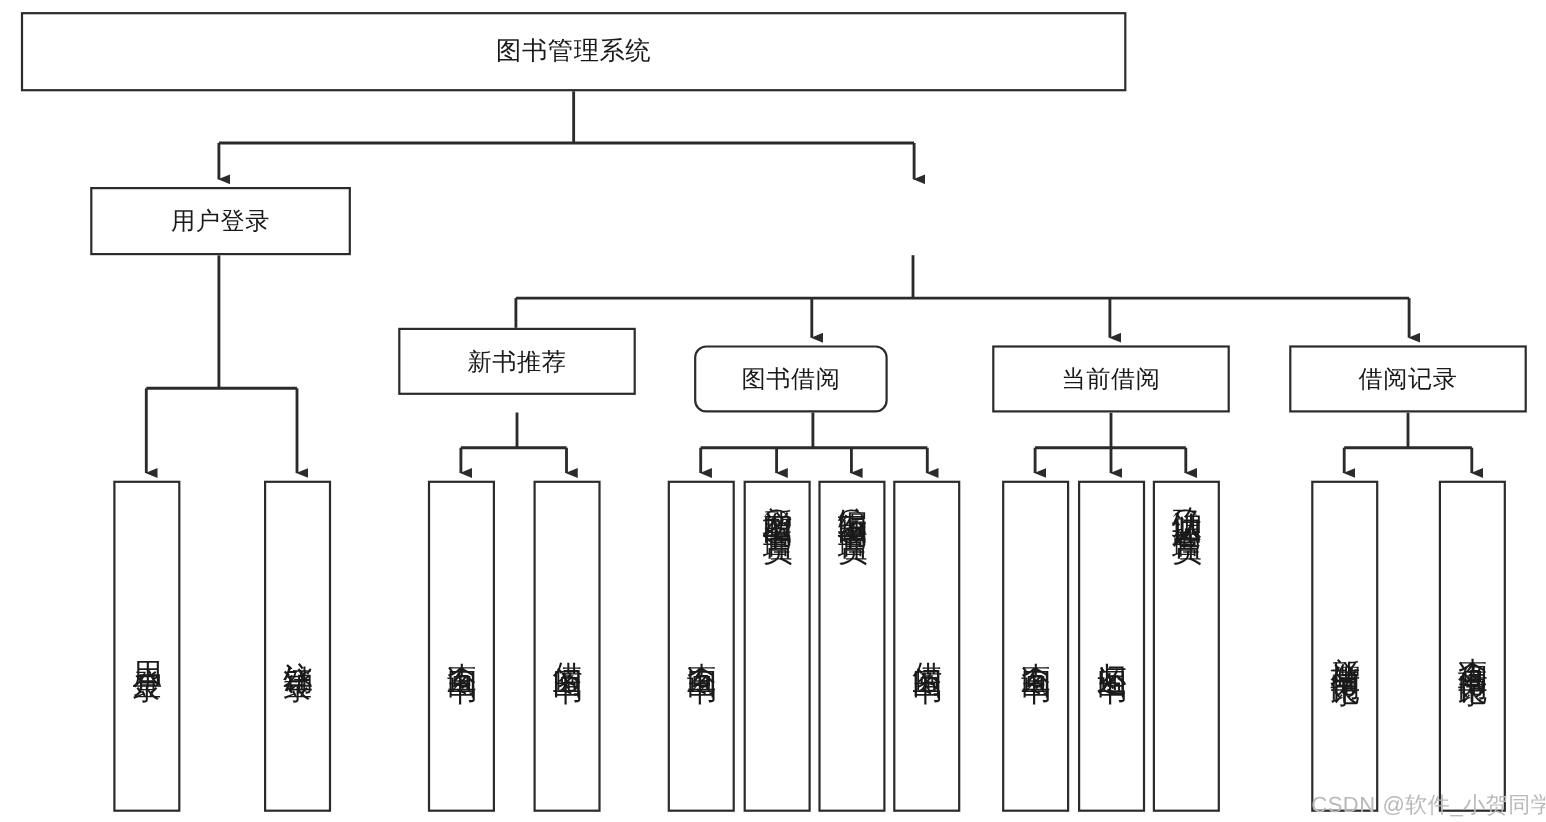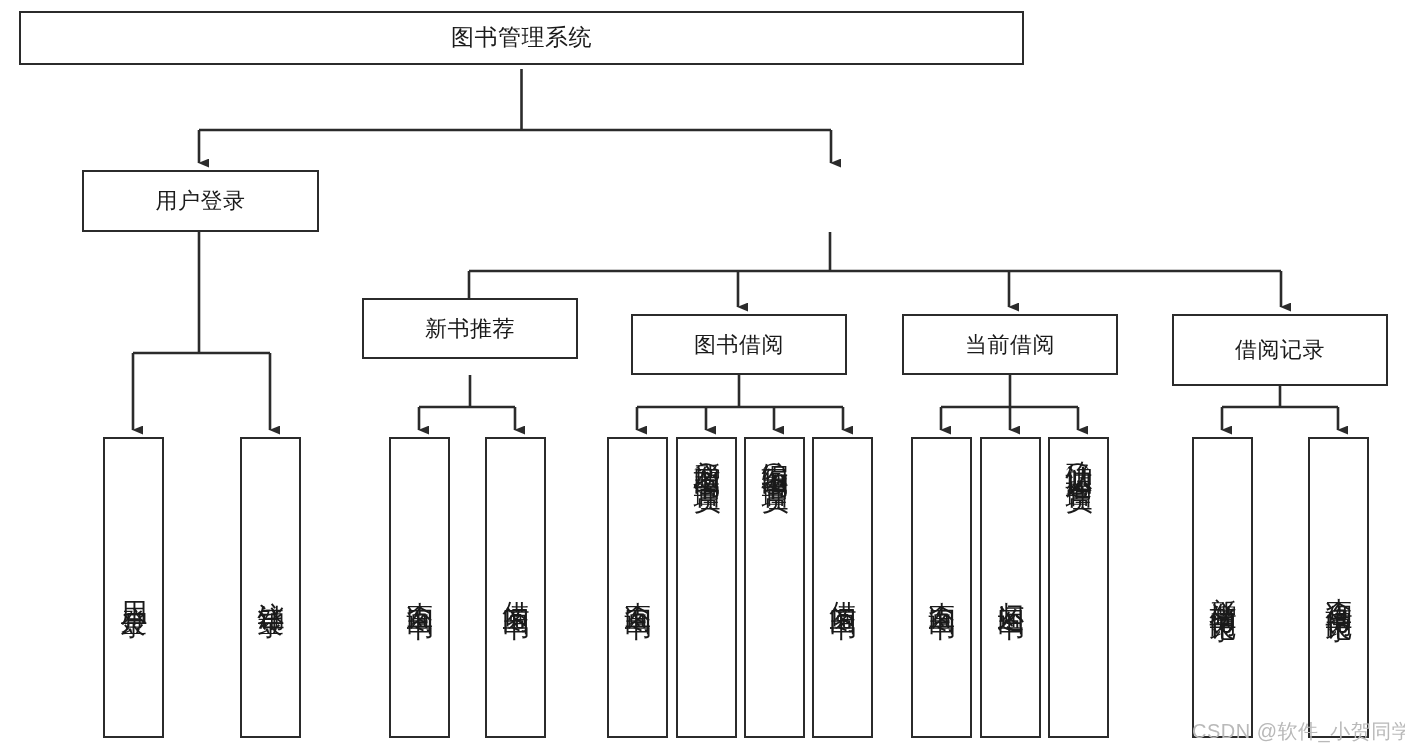--- a/index.html
+++ b/index.html
@@ -124,42 +124,42 @@
       <path d="M 1010 407 L 1010 430" marker-end="url(#arrowhead)"></path>
       <path d="M 1078 407 L 1078 430" marker-end="url(#arrowhead)"></path>
 
       <path d="M 1280 375 L 1280 407"></path>
       <path d="M 1222 407 L 1338 407"></path>
       <path d="M 1222 407 L 1222 430" marker-end="url(#arrowhead)"></path>
       <path d="M 1338 407 L 1338 430" marker-end="url(#arrowhead)"></path>
     </g>
   </svg>
 
-  <div class="node horiz root" style="left:19px; top:11px; width:1005px; height:54px;">
+  <div class="node horiz root" style="left:19px; top:11px; width:1005px; height:72px;">
     <span class="node-label">图书管理系统</span>
   </div>
 
   <div class="node horiz" style="left:82px; top:170px; width:237px; height:62px;">
     <span class="node-label">用户登录</span>
   </div>
 
 
   <div class="node horiz" style="left:362px; top:298px; width:216px; height:61px;">
     <span class="node-label">新书推荐</span>
   </div>
 
-  <div class="node horiz" style="left:631px; top:314px; width:216px; height:61px;">
+  <div class="node horiz" style="left:631px; top:314px; width:176px; height:61px;border-radius:11px;">
     <span class="node-label">图书借阅</span>
   </div>
 
   <div class="node horiz" style="left:902px; top:314px; width:216px; height:61px;">
     <span class="node-label">当前借阅</span>
   </div>
 
-  <div class="node horiz" style="left:1172px; top:314px; width:216px; height:72px;">
+  <div class="node horiz" style="left:1172px; top:314px; width:216px; height:61px;">
     <span class="node-label">借阅记录</span>
   </div>
 
   <div class="node vert centered" style="left:103px; top:437px; width:61px; height:301px;">
     <span class="node-label">用户登录</span>
   </div>
 
   <div class="node vert centered" style="left:240px; top:437px; width:61px; height:301px;">
     <span class="node-label">注销登录</span>
   </div>

